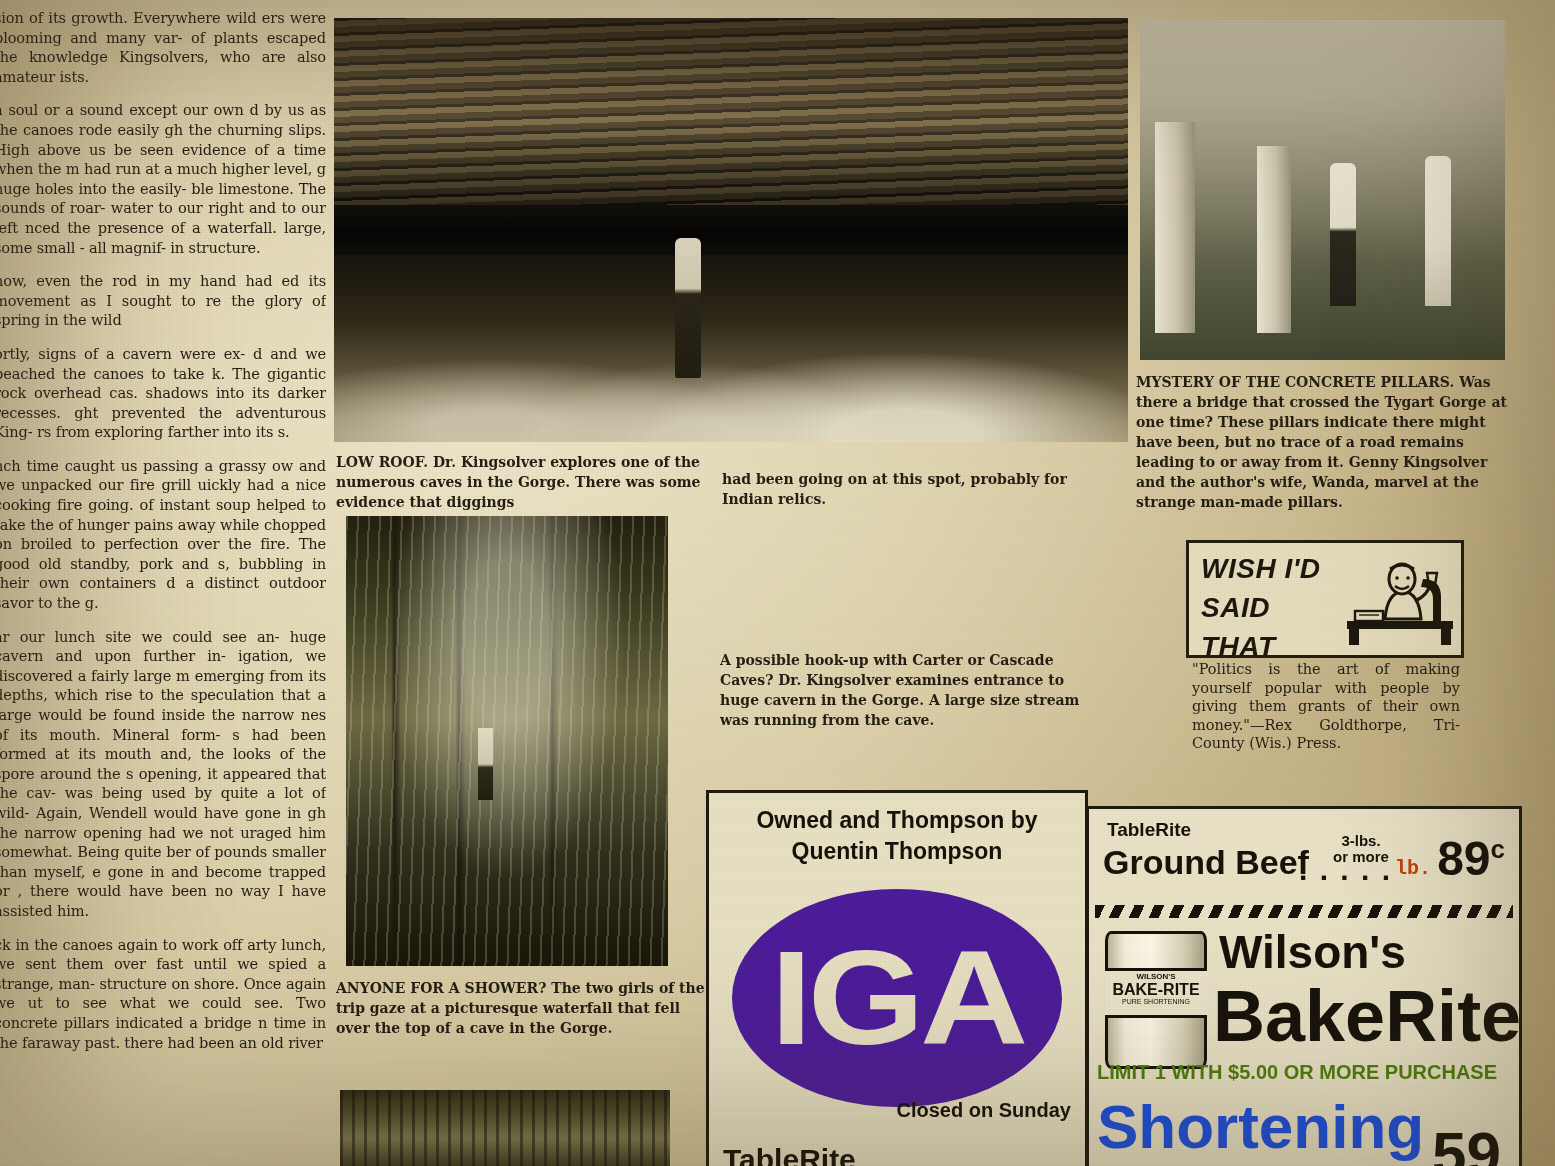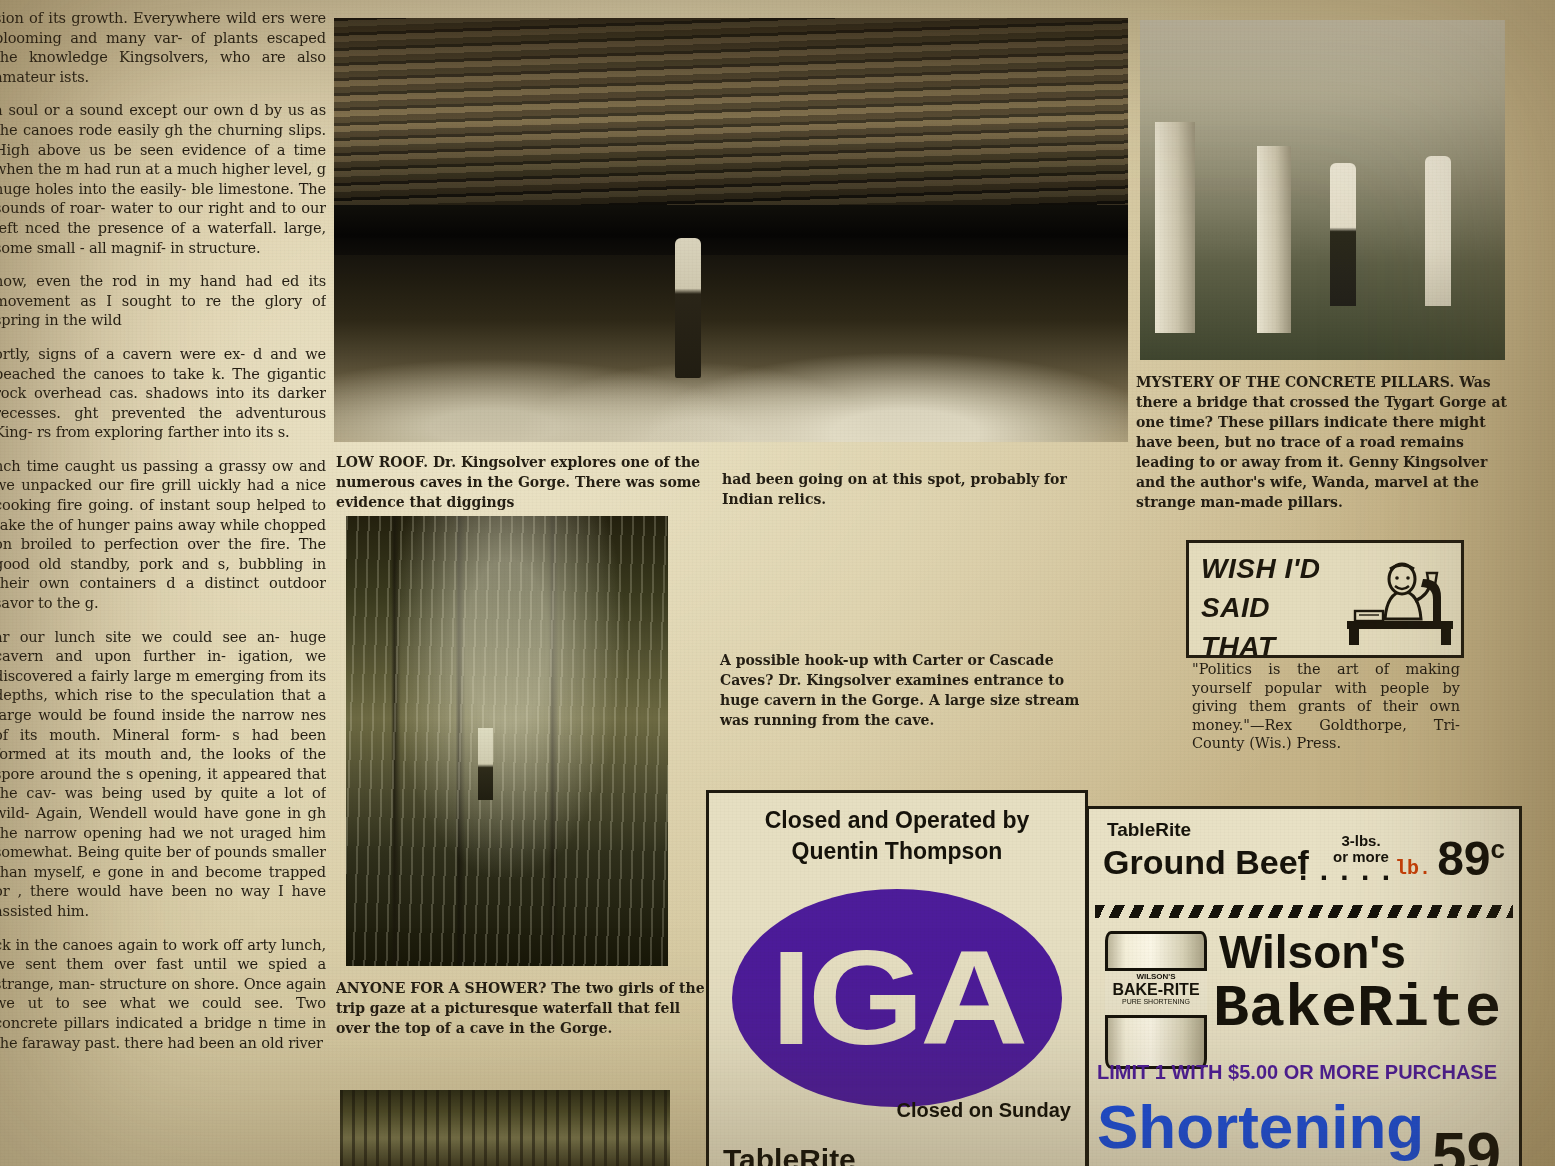--- a/index.html
+++ b/index.html
@@ -308,25 +308,25 @@
   }
   #can .band-a { font-family:"Liberation Sans", sans-serif; font-weight:700; font-size:8px; color:#16130b; display:block; margin-top:1px;}
   #can .band-b { font-family:"Liberation Sans", sans-serif; font-weight:700; font-size:16px; color:#16130b; display:block; line-height:17px;}
   #can .band-c { font-family:"Liberation Sans", sans-serif; font-size:7px; color:#16130b; display:block;}
   #wilsons {
     position:absolute; left: 130px; top: 116px;
     font-family:"Liberation Sans", sans-serif; font-weight:700; font-size:46px; color:#16130b;
   }
   #bakerite {
     position:absolute; left: 124px; top: 166px;
-    font-family:Liberation Mono, monospace; font-weight:700; font-size:60px; color:#16130b;
+    font-family:Liberation Sans, sans-serif; font-weight:700; font-size:72px; color:#16130b;
   }
   #limit {
     position:absolute; left: 8px; top: 252px;
-    font-family:"Liberation Sans", sans-serif; font-weight:700; font-size:20px; color:#4c1d95;
+    font-family:"Liberation Sans", sans-serif; font-weight:700; font-size:20px; color:#4d7c0f;
   }
   #shortening {
     position:absolute; left: 8px; top: 282px;
     font-family:"Liberation Sans", sans-serif; font-weight:700; font-size:62px; color:#1d4ed8;
   }
   #short-price {
     position:absolute; right: 18px; bottom: -18px;
     font-family:"Liberation Sans", sans-serif; font-weight:700; font-size:62px; color:#16130b;
   }
 </style>
@@ -402,21 +402,21 @@
       <path d="M82 24 l10 0 l-2 12 l-6 0 z" fill="none" stroke="#1d180e" stroke-width="2.4"></path>
 
       <rect x="10" y="62" width="28" height="10" fill="none" stroke="#1d180e" stroke-width="2.4"></rect>
       <line x1="14" y1="66" x2="34" y2="66" stroke="#1d180e" stroke-width="1.4"></line>
     </svg>
   </div>
   <div id="wish-quote">"Politics is the art of making yourself popular with people by giving them grants of their own money."—Rex Goldthorpe, Tri-County (Wis.) Press.</div>
 
   <div id="iga-ad">
     <div id="iga-owned">
-      <span>Closed and Operated by</span><br>
+      <span>Owned and Thompson by</span><br>
       <span>Quentin Thompson</span>
     </div>
     <div id="iga-logo">
       <span id="iga-logo-text">IGA</span>
     </div>
     <div id="iga-closed">Closed on Sunday</div>
     <div id="iga-tablerite-bottom">TableRite</div>
   </div>
 
   <div id="grocery-ad">

